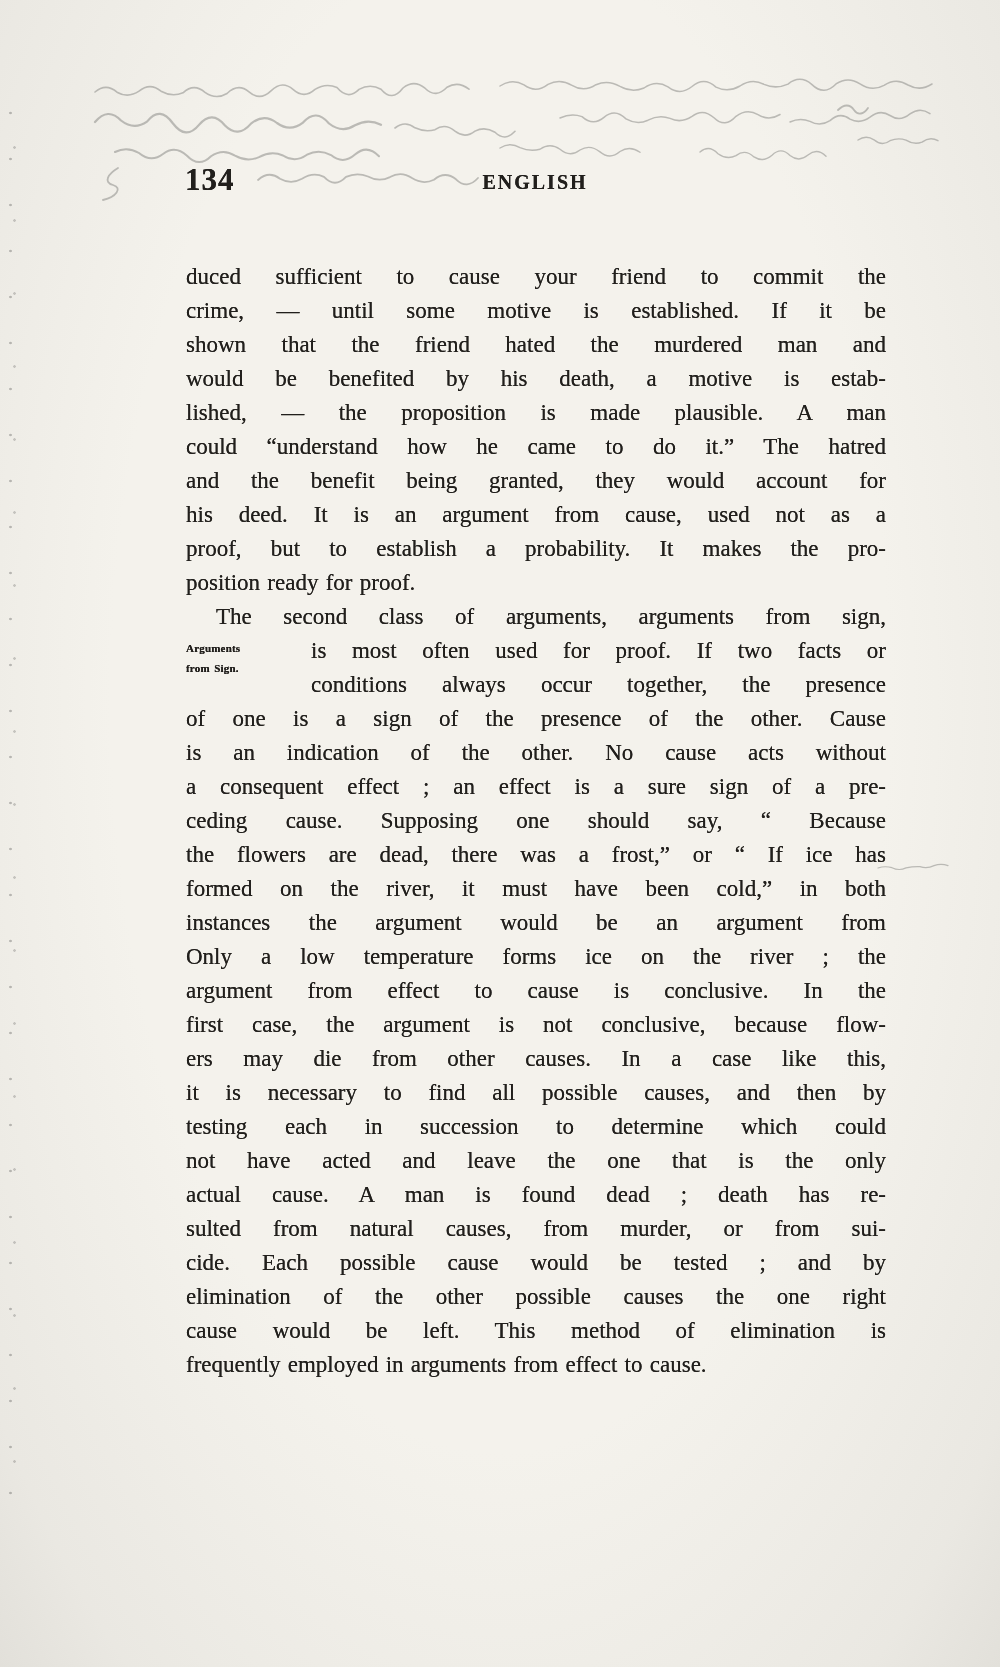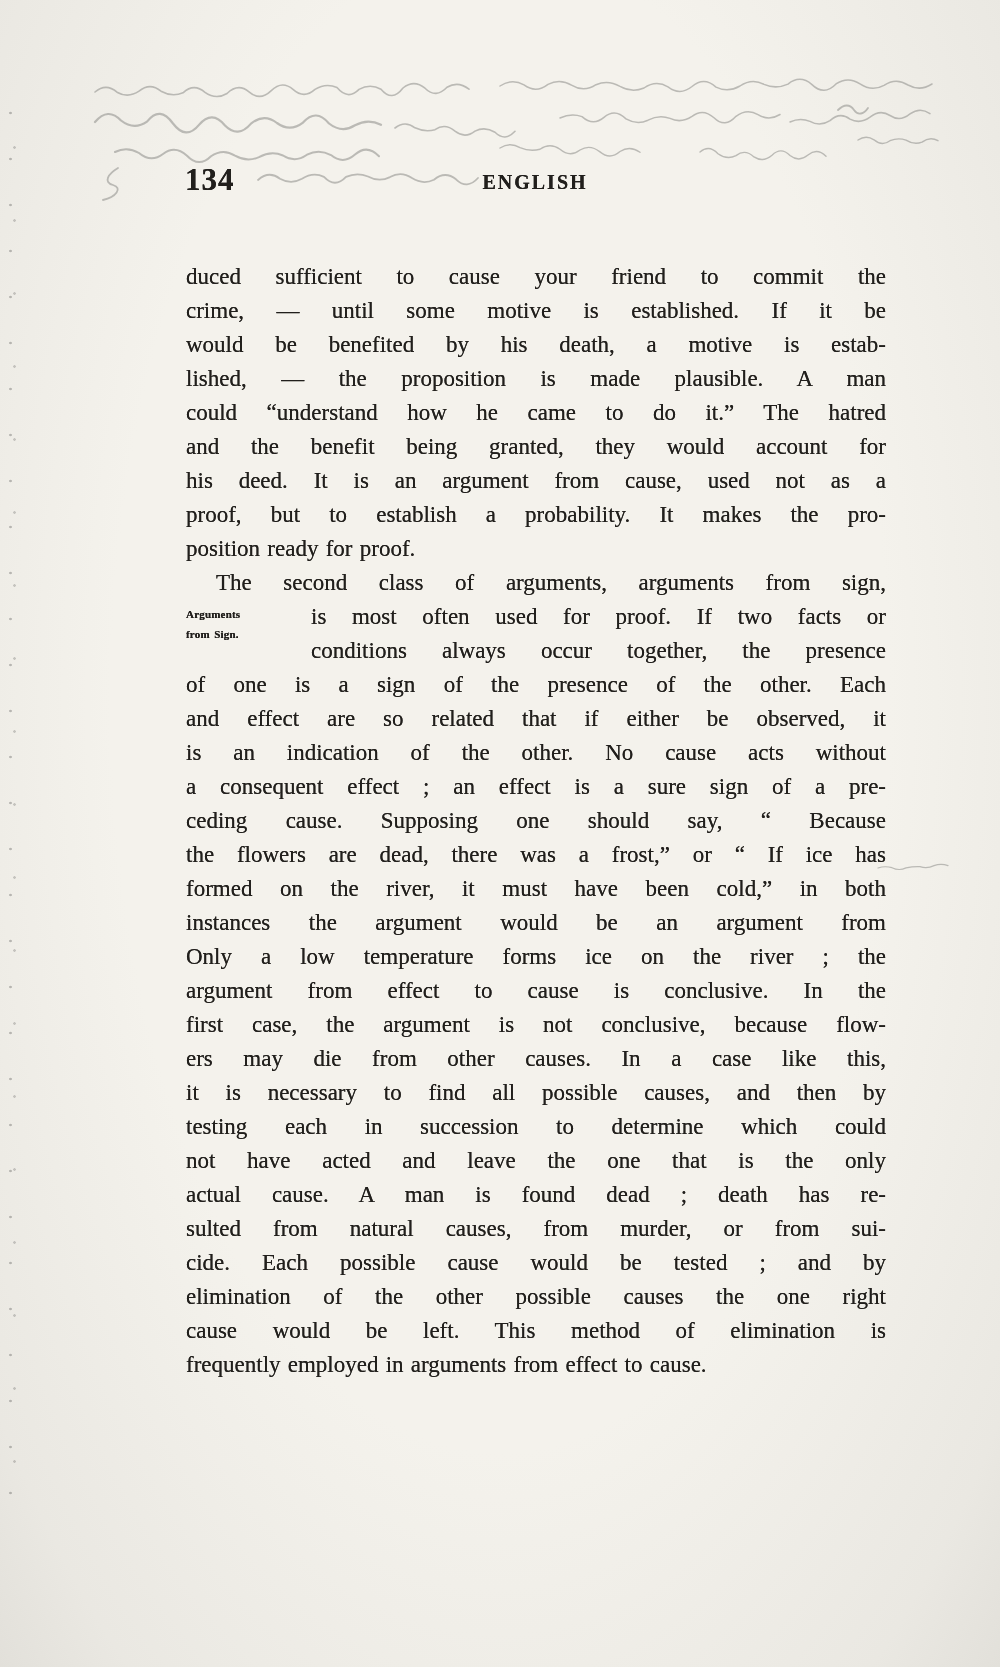--- a/index.html
+++ b/index.html
@@ -88,38 +88,38 @@
 
   <header class="page-header">
     <span class="pagenum">134</span>
     <span class="running">ENGLISH</span>
   </header>
 
   <main class="text-block">
     <section class="para" id="para-0">
         <div class="line">duced sufficient to cause your friend to commit the</div>
         <div class="line">crime, — until some motive is established. If it be</div>
+        <div class="line">shown that the friend hated the murdered man and</div>
         <div class="line">would be benefited by his death, a motive is estab-</div>
         <div class="line">lished, — the proposition is made plausible. A man</div>
         <div class="line">could “understand how he came to do it.” The hatred</div>
         <div class="line">and the benefit being granted, they would account for</div>
         <div class="line">his deed. It is an argument from cause, used not as a</div>
         <div class="line">proof, but to establish a probability. It makes the pro-</div>
         <div class="line lastline">position ready for proof.</div>
       </section>
     <section class="para" id="para-1">
       <aside class="sidenote">
         <div>Arguments</div>
         <div>from Sign.</div>
       </aside>
     <div class="line para-indent">The second class of arguments, arguments from sign,</div>
         <div class="line beside-note">is most often used for proof. If two facts or</div>
         <div class="line beside-note">conditions always occur together, the presence</div>
-        <div class="line">of one is a sign of the presence of the other. Each</div>
-        <div class="line">and effect are so related that if either be observed, it</div>
+        <div class="line">of one is a sign of the presence of the other. Cause</div>
         <div class="line">is an indication of the other. No cause acts without</div>
         <div class="line">a consequent effect ; an effect is a sure sign of a pre-</div>
         <div class="line">ceding cause. Supposing one should say, “ Because</div>
         <div class="line">the flowers are dead, there was a frost,” or “ If ice has</div>
         <div class="line">formed on the river, it must have been cold,” in both</div>
         <div class="line">instances the argument would be an argument from</div>
         <div class="line">Only a low temperature forms ice on the river ; the</div>
         <div class="line">argument from effect to cause is conclusive. In the</div>
         <div class="line">first case, the argument is not conclusive, because flow-</div>
         <div class="line">ers may die from other causes. In a case like this,</div>

